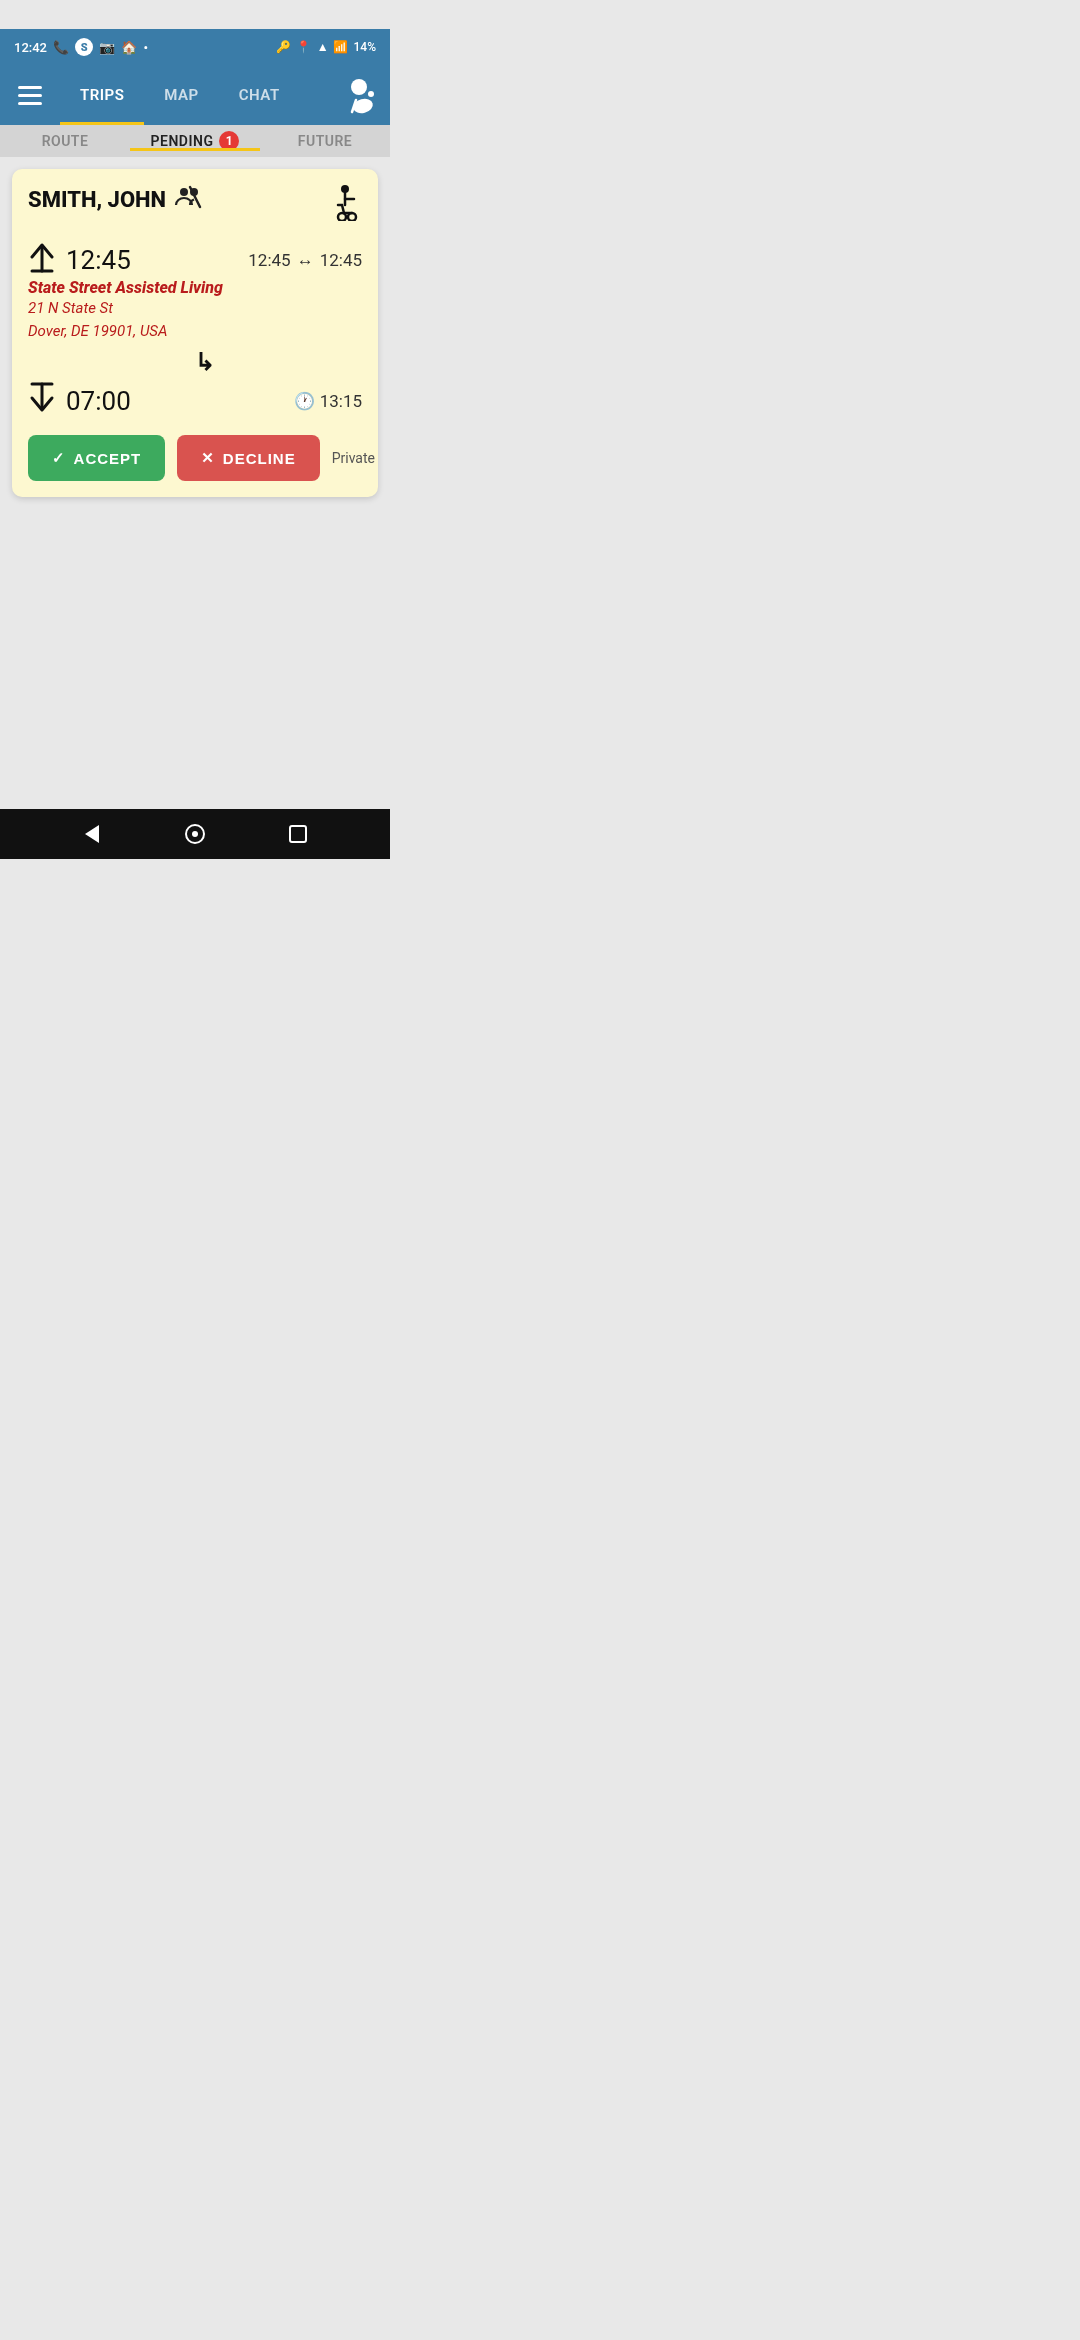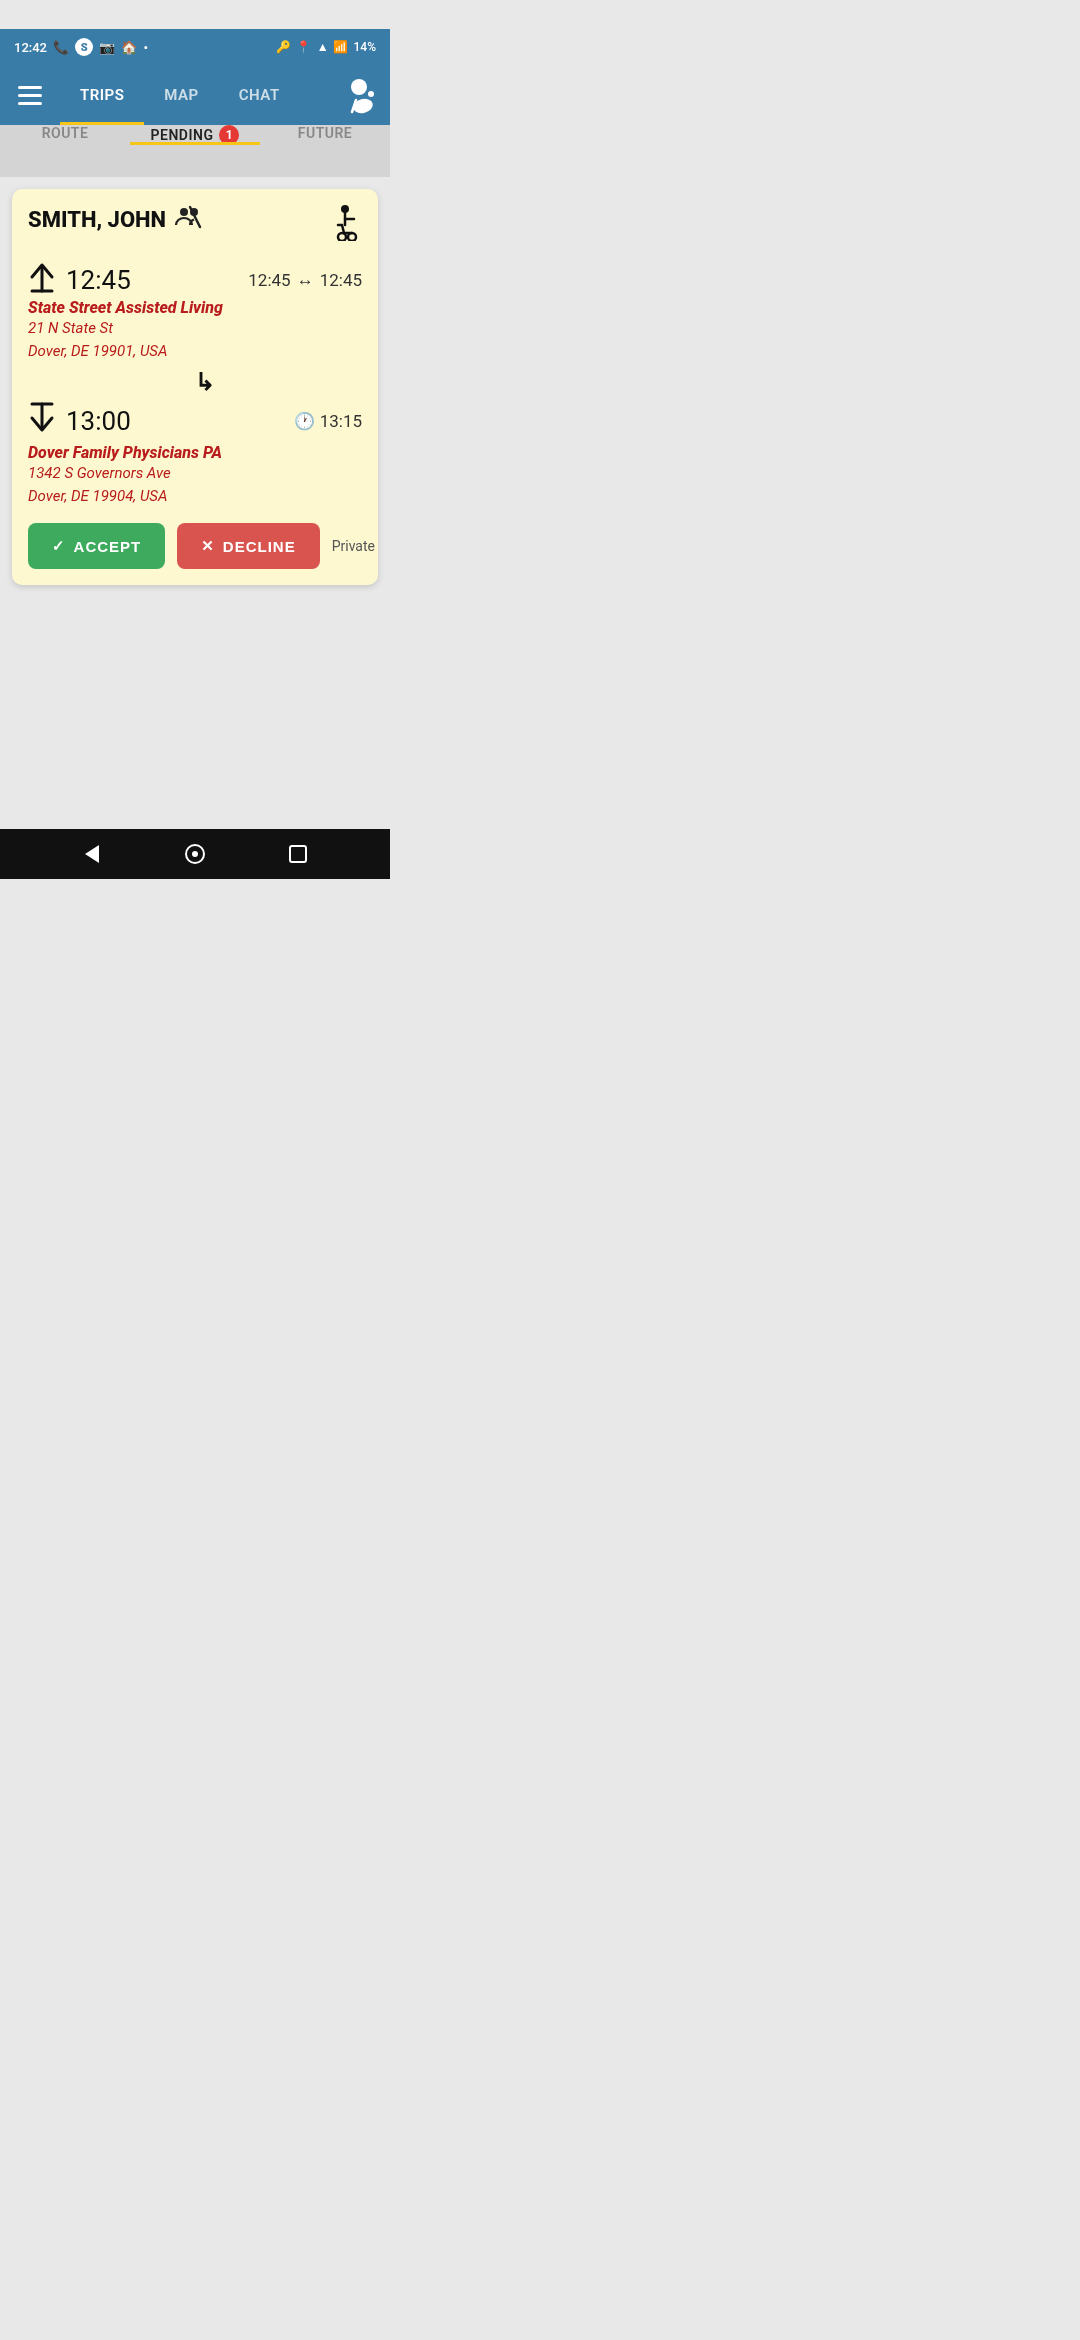--- a/index.html
+++ b/index.html
@@ -88,22 +88,22 @@
       height: 42px;
       margin-left: auto;
       cursor: pointer;
     }
     .nav-avatar svg { width: 42px; height: 42px; }
 
     
     .sub-tabs {
       background: #d4d4d4;
       display: flex;
-      height: 52px;
-      align-items: flex-start;
+      height: 32px;
+      align-items: center;
     }
     .sub-tab {
       flex: 1;
       display: flex;
       align-items: center;
       justify-content: center;
       font-size: 14px;
       font-weight: 600;
       color: #888;
       cursor: pointer;
@@ -418,32 +418,27 @@
     <div class="arrow-down-connector">↳</div>
 
     <div class="dropoff-row">
       <span class="arrow-down-icon">
         <svg width="28" height="32" viewBox="0 0 28 32" fill="none">
           <line x1="14" y1="2" x2="14" y2="26" stroke="#111" stroke-width="3" stroke-linecap="round"></line>
           <polyline points="4,16 14,28 24,16" fill="none" stroke="#111" stroke-width="3" stroke-linecap="round" stroke-linejoin="round"></polyline>
           <line x1="4" y1="2" x2="24" y2="2" stroke="#111" stroke-width="3" stroke-linecap="round"></line>
         </svg>
       </span>
-      <span class="time-main">13:00</span>
+      <span class="time-main">07:00</span>
       <div class="time-eta">
         <span>🕐</span>
         <span>13:15</span>
       </div>
     </div>
 
-    <div class="location-block">
-      <div class="location-name">Dover Family Physicians PA</div>
-      <div class="location-address">1342 S Governors Ave</div>
-      <div class="location-address">Dover, DE 19904, USA</div>
-    </div>
 
     <div class="action-buttons">
       <button class="btn-accept">
         <span>✓</span>
         <span>ACCEPT</span>
       </button>
       <button class="btn-decline">
         <span>✕</span>
         <span>DECLINE</span>
       </button>

